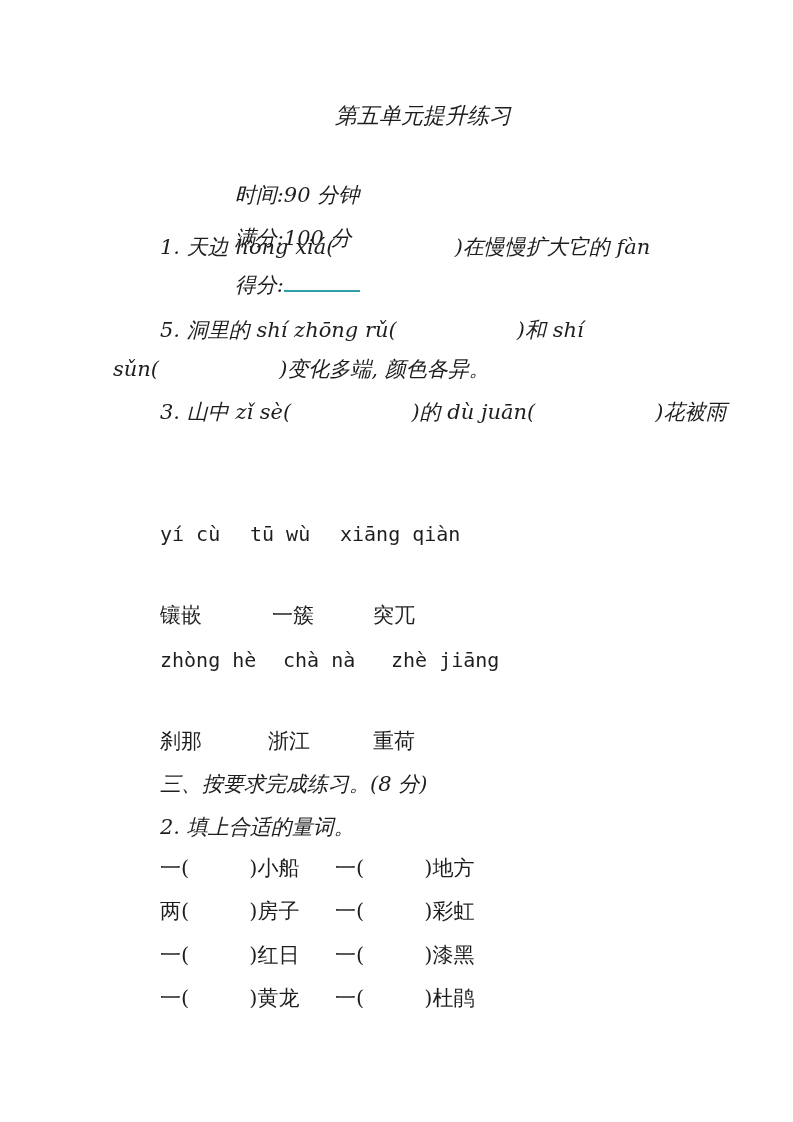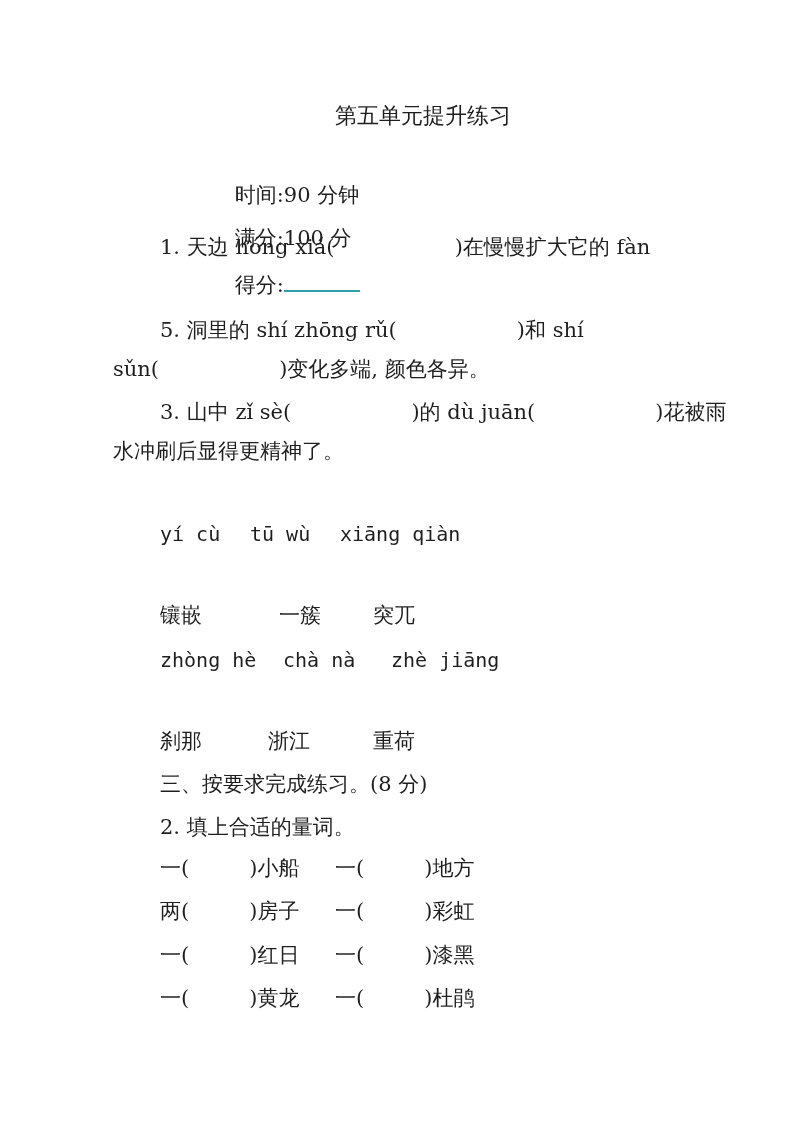--- a/index.html
+++ b/index.html
@@ -9,20 +9,21 @@
     background:#ffffff;
     overflow:hidden;
     font-family:"DejaVu Serif","Liberation Serif",serif;
     font-size:21px;
     color:#1e1e1e;
   }
   .line {
     position:absolute;
     height:43px; line-height:43px;
     white-space:pre;
+    font-style:italic;
   }
   .title-line {
     left:113px; width:620px;
     text-align:center;
     font-size:22px;
   }
   .info-line { left:208px; }
   .info-seg { margin-right:22px; }
   .score-underline {
     display:inline-block;
@@ -47,31 +48,30 @@
   <div class="line info-line" style="top:131px">
     <span class="info-seg">时间:90 分钟</span>
     <span class="info-seg">满分:100 分</span>
     <span>得分:</span><span class="score-underline" style="border-bottom-color: rgb(47, 159, 168);"></span>
   </div>
 
   <div class="line" style="top:226px;left:160px">1. 天边 hóng xiá(                  )在慢慢扩大它的 fàn</div>
   <div class="line" style="top:309px;left:160px">5. 洞里的 shí zhōng rǔ(                  )和 shí</div>
   <div class="line" style="top:348px;left:113px">sǔn(                  )变化多端, 颜色各异。</div>
   <div class="line" style="top:391px;left:160px">3. 山中 zǐ sè(                  )的 dù juān(                  )花被雨</div>
-  <div class="line" style="top:430px;left:113px">水冲刷后显得更精神了。</div>
 
 
   <div class="row" style="top:513px">
     <span class="cell pinyin" style="left:160px">yí cù</span>
     <span class="cell pinyin" style="left:250px">tū wù</span>
     <span class="cell pinyin" style="left:340px">xiāng qiàn</span>
   </div>
   <div class="row" style="top:594px">
     <span class="cell" style="left:160px">镶嵌</span>
-    <span class="cell" style="left:279px">一簇</span>
+    <span class="cell" style="left:272px">一簇</span>
     <span class="cell" style="left:373px">突兀</span>
   </div>
   <div class="row" style="top:639px">
     <span class="cell pinyin" style="left:160px">zhòng hè</span>
     <span class="cell pinyin" style="left:283px">chà nà</span>
     <span class="cell pinyin" style="left:391px">zhè jiāng</span>
   </div>
   <div class="row" style="top:720px">
     <span class="cell" style="left:160px">刹那</span>
     <span class="cell" style="left:268px">浙江</span>

